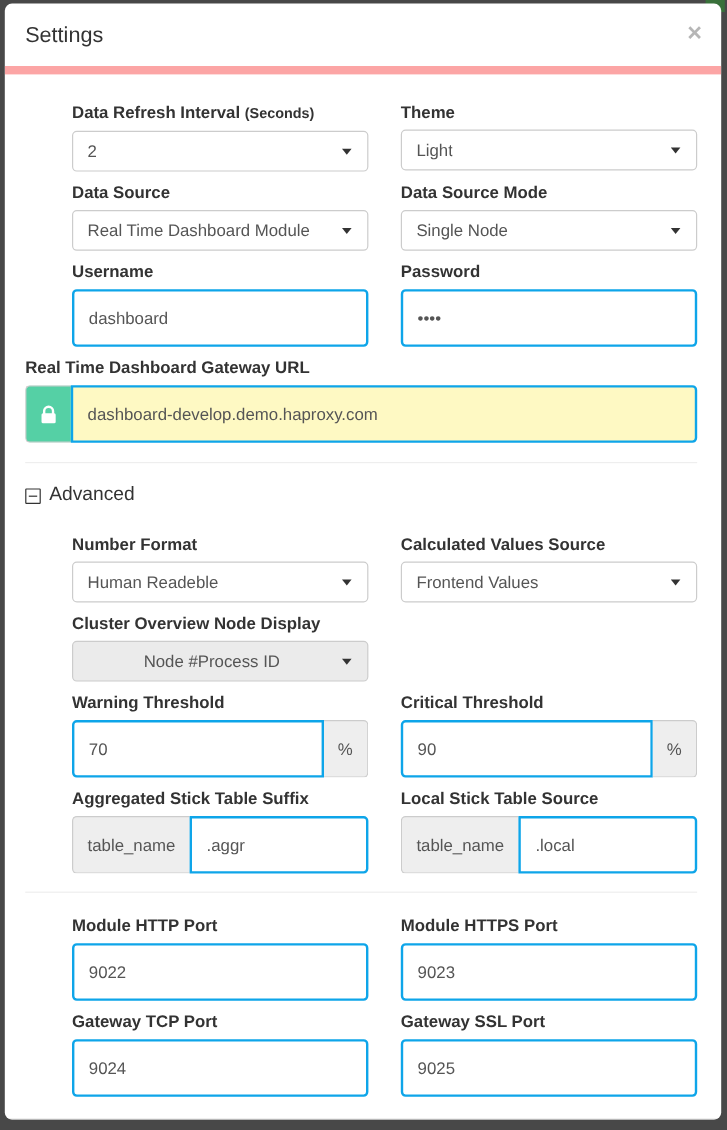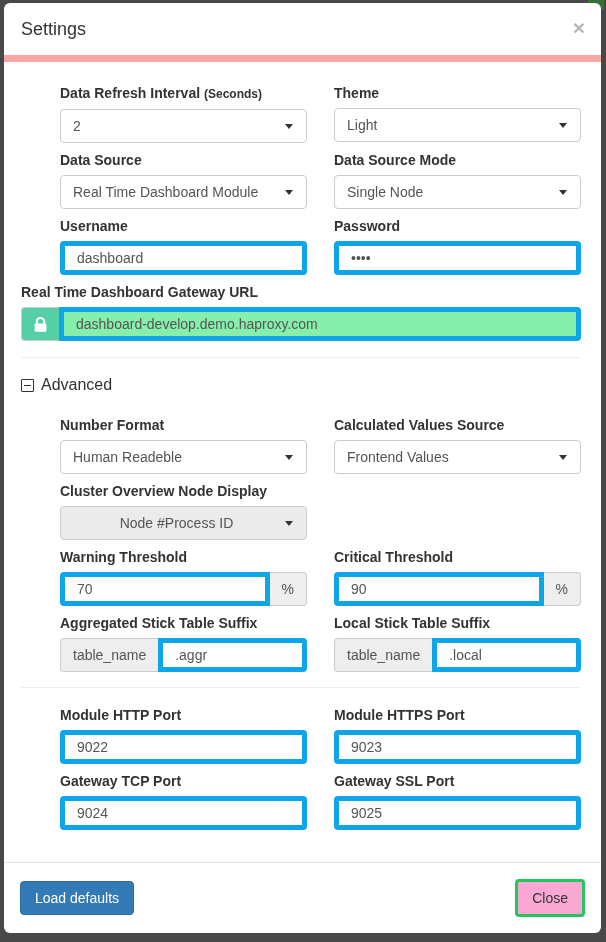--- a/index.html
+++ b/index.html
@@ -55,26 +55,26 @@
   }
   .select.disabled { background: #ebebeb; cursor: default; justify-content: center; }
   .caret {
     position: absolute; right: 13px; top: 50%; margin-top: -2px;
     width: 0; height: 0;
     border-left: 4px solid transparent; border-right: 4px solid transparent;
     border-top: 5px solid #333;
   }
   .select-text { overflow: hidden; white-space: nowrap; }
   input.form-control {
-    display: block; width: 100%; height: 34px;
-    border: 5px solid #0ea5e9; border-radius: 4px;
+    display: block; width: 100%; height: 48px;
+    border: 2px solid #0ea5e9; border-radius: 4px;
     padding: 6px 12px; font-size: 14px; color: #555;
     font-family: inherit; background: #fff; outline: none;
   }
-  input.form-control[readonly] { background: #86efac; }
+  input.form-control[readonly] { background: #fef9c3; }
   .input-group { display: flex; width: 100%; }
   .input-group input.form-control { flex: 1; min-width: 0; }
   .addon {
     display: flex; align-items: center;
     background: #eee; border: 1px solid #ccc;
     font-size: 14px; color: #555; padding: 0 12px; white-space: nowrap;
   }
   .addon-left  { border-right: 0; border-radius: 4px 0 0 4px; }
   .addon-right { border-left: 0;  border-radius: 0 4px 4px 0; }
   .input-group input.gi-right { border-top-right-radius: 0; border-bottom-right-radius: 0; }
@@ -237,21 +237,21 @@
 
     <div class="grid">
       <div>
         <label>Aggregated Stick Table Suffix</label>
         <div class="input-group">
           <span class="addon addon-left">table_name</span>
           <input class="form-control gi-left" value=".aggr" style="">
         </div>
       </div>
       <div>
-        <label>Local Stick Table Suffix</label>
+        <label>Local Stick Table Source</label>
         <div class="input-group">
           <span class="addon addon-left">table_name</span>
           <input class="form-control gi-left" value=".local" style="">
         </div>
       </div>
     </div>
 
     <hr class="divider">
 
     <div class="grid">

